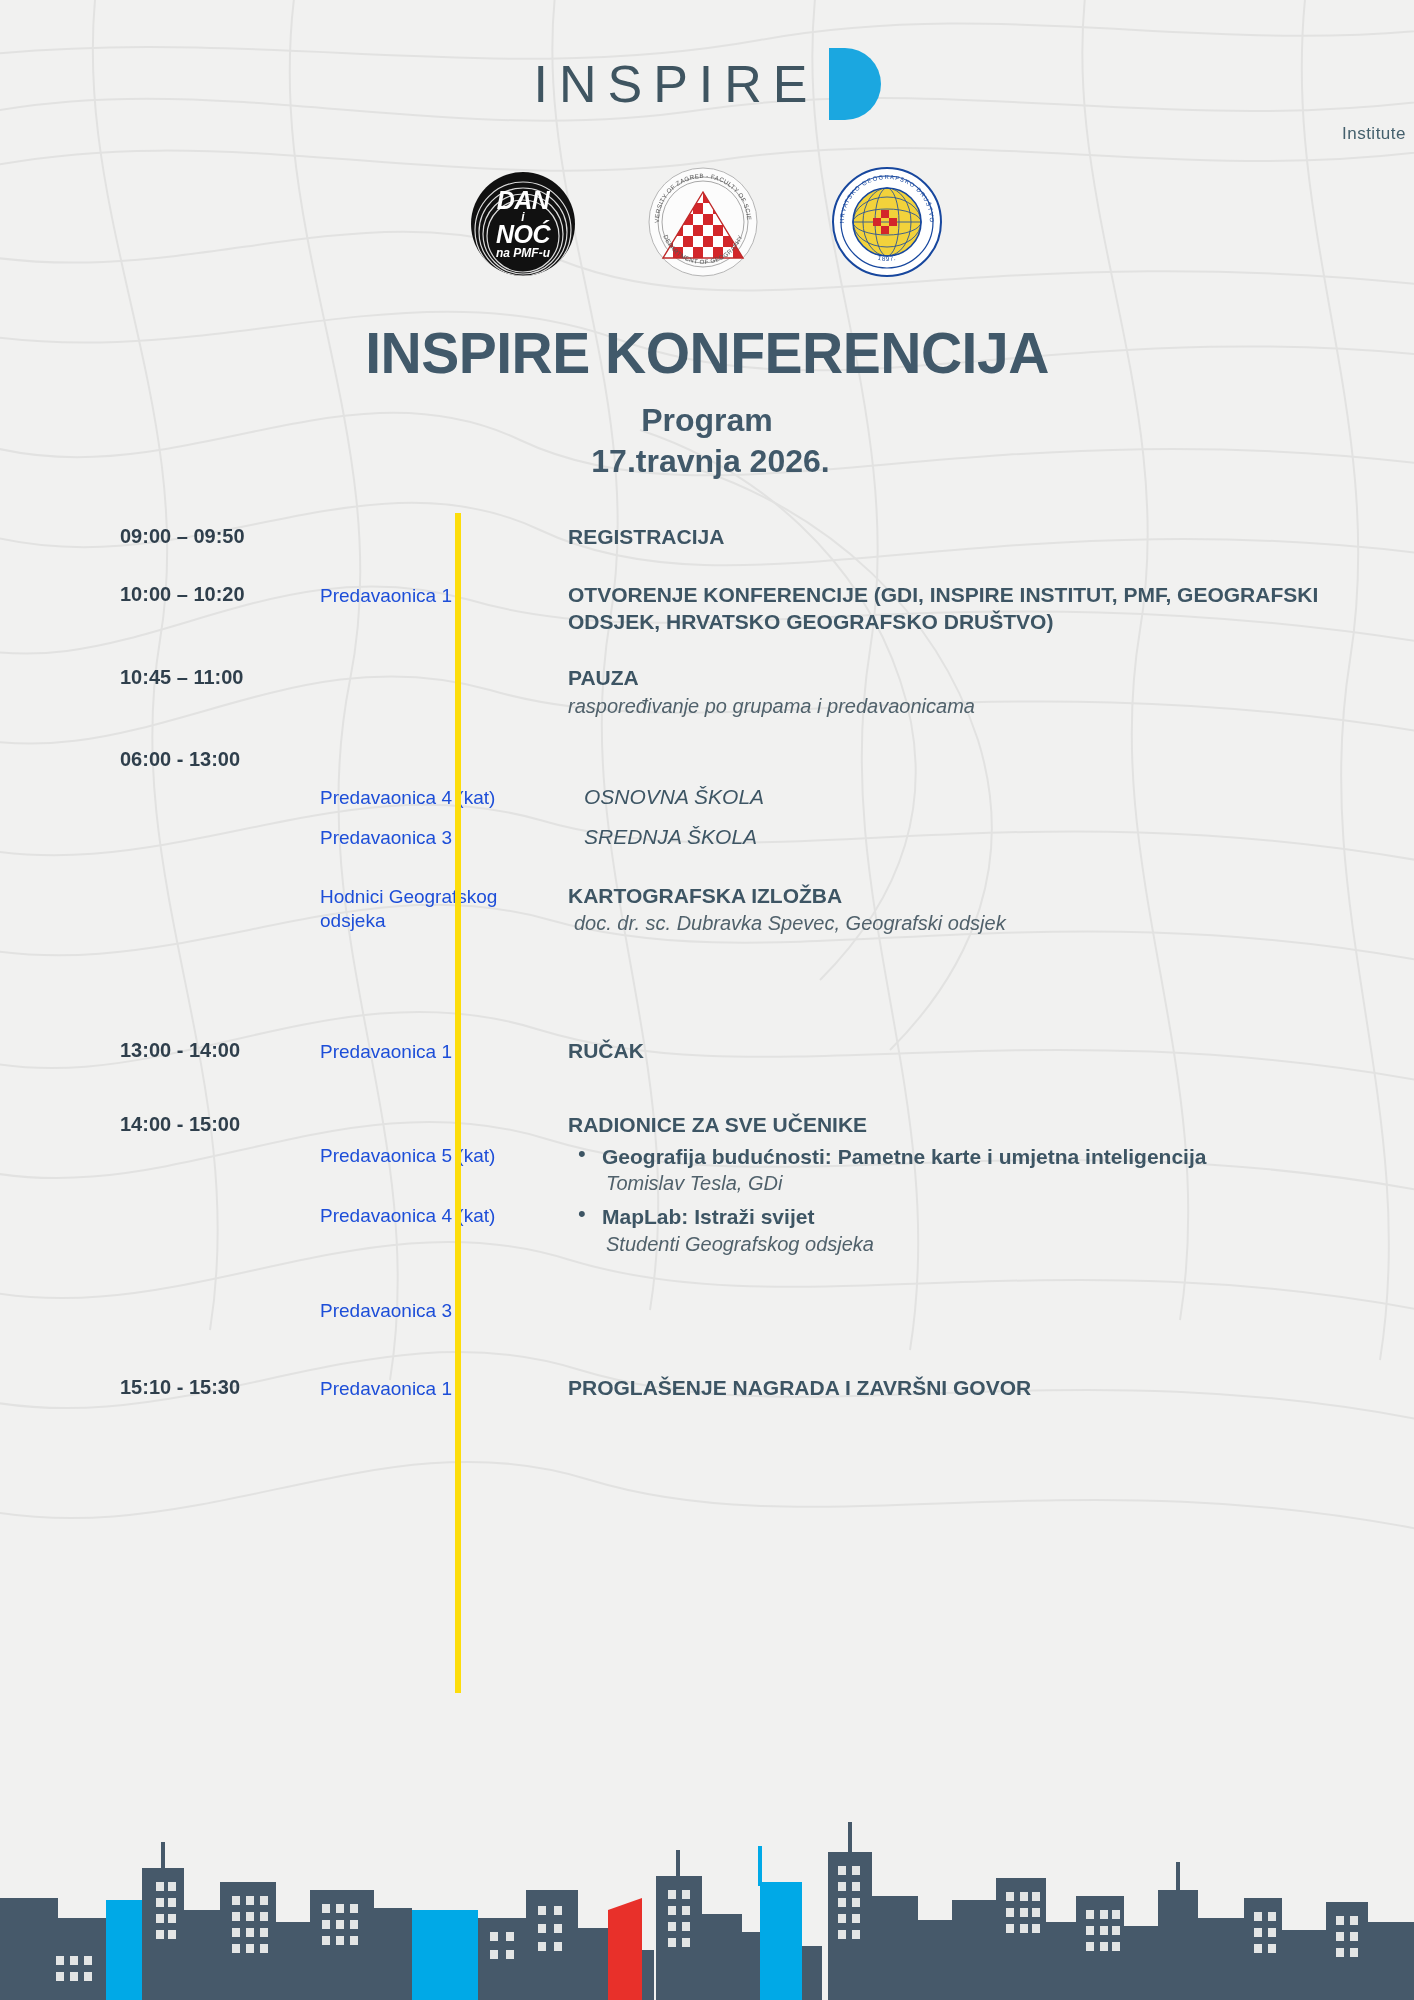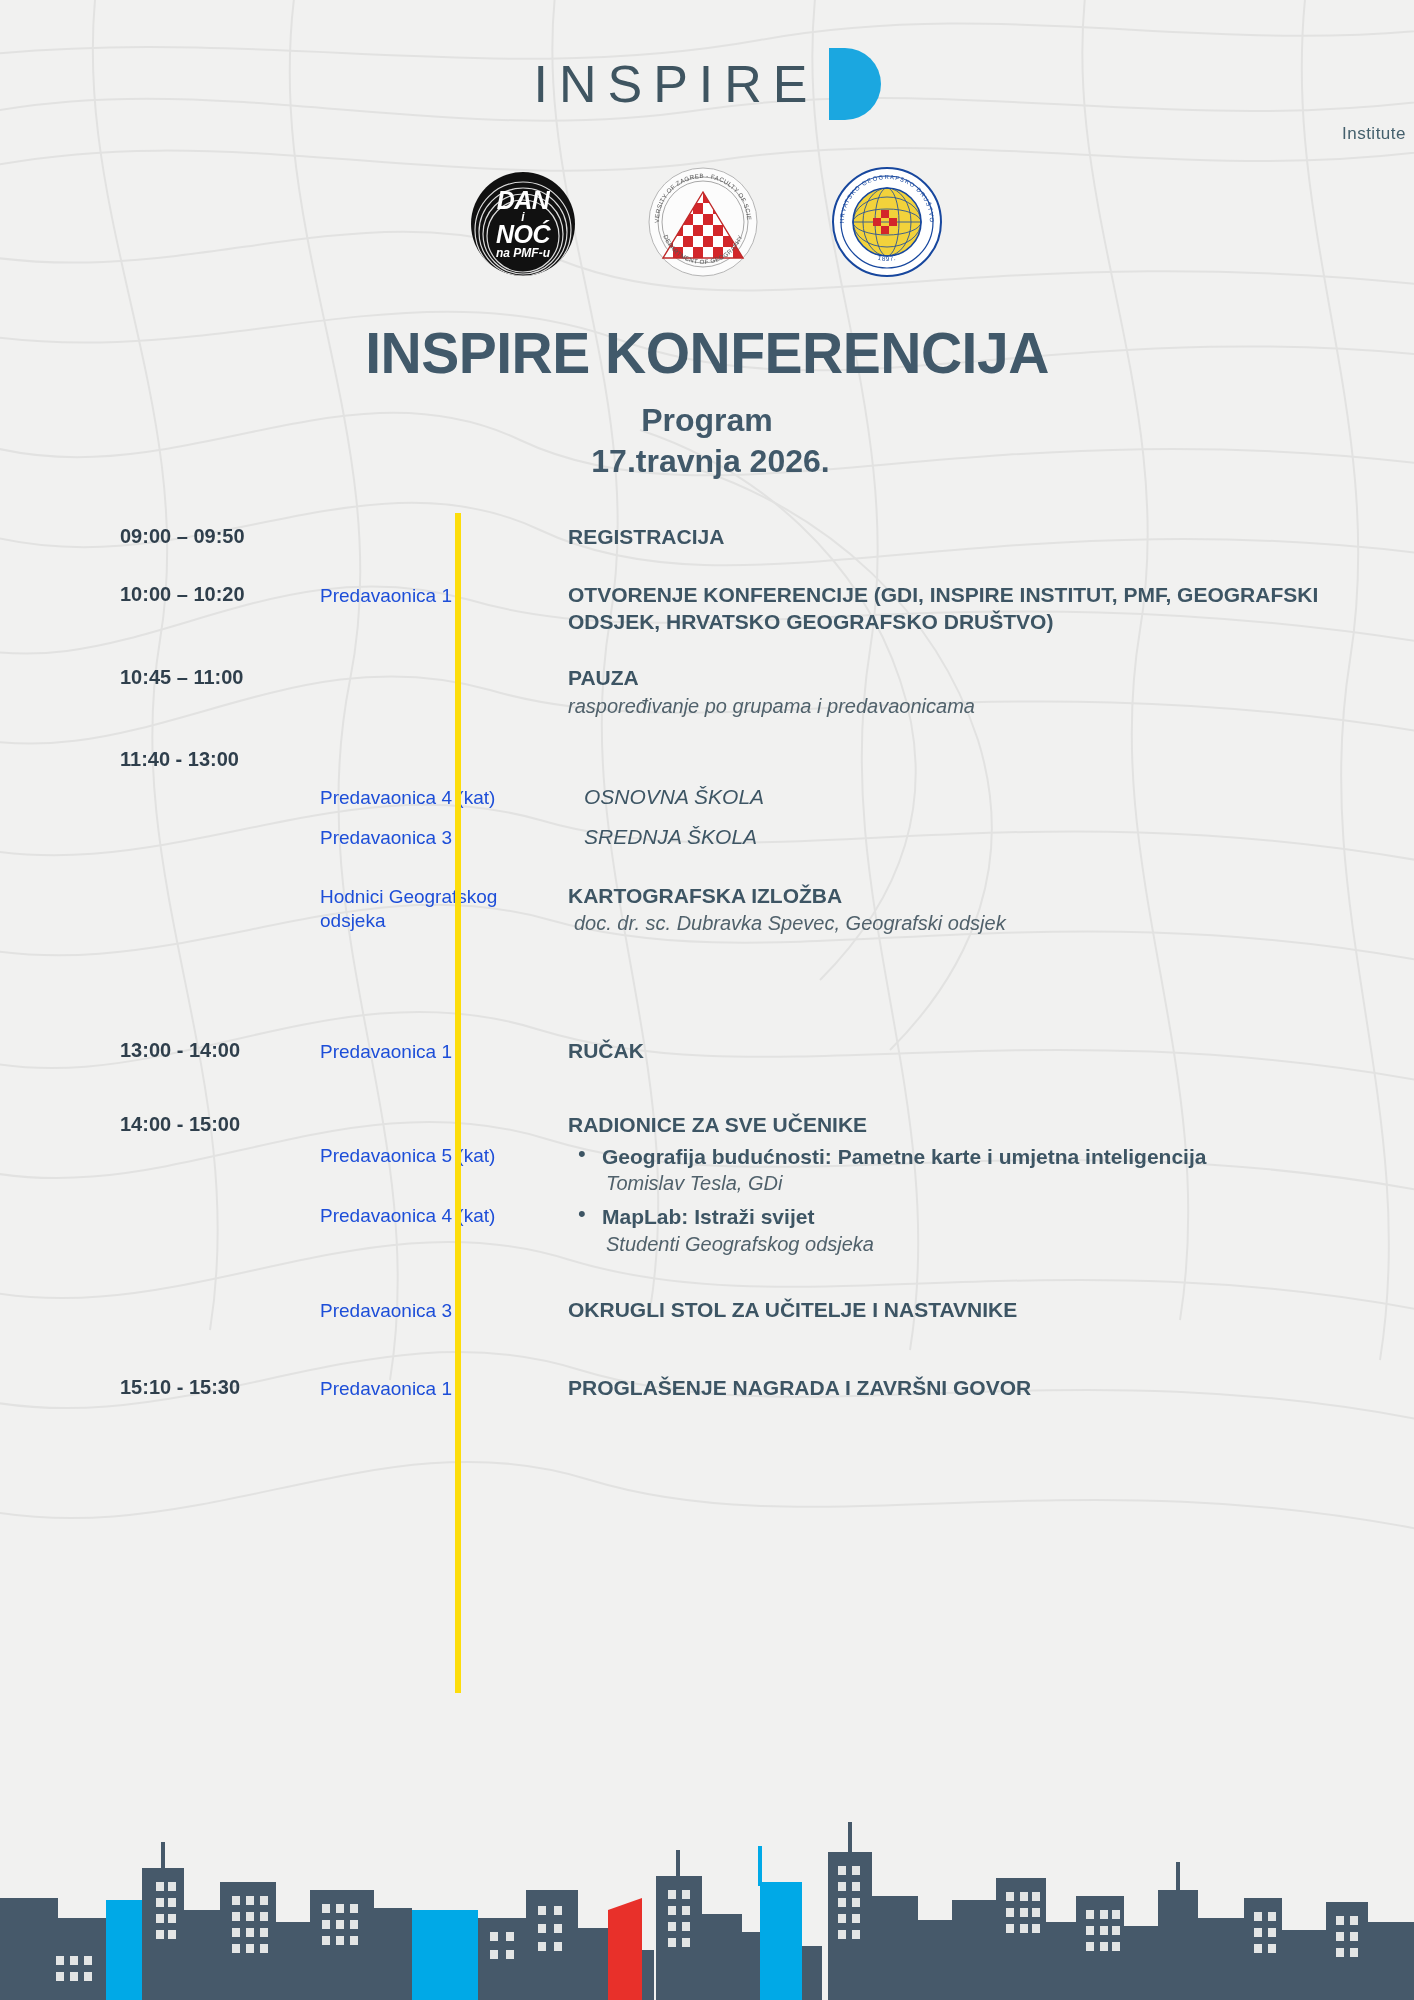--- a/index.html
+++ b/index.html
@@ -369,21 +369,21 @@
     <div class="row" style="margin-bottom:26px;">
       <div class="col-time">10:45 – 11:00</div>
       <div class="col-room"></div>
       <div class="col-desc">
         <div class="desc-main">PAUZA</div>
         <div class="desc-sub">raspoređivanje po grupama i predavaonicama</div>
       </div>
     </div>
 
     <div class="row" style="margin-bottom:12px;">
-      <div class="col-time">11:40 - 13:00</div>
+      <div class="col-time">06:00 - 13:00</div>
       <div class="col-room"></div>
     </div>
 
     <div class="row" style="margin-bottom:12px;">
       <div class="col-time"></div>
       <div class="col-room">Predavaonica 4 (kat)</div>
       <div class="col-desc">
         <div class="desc-italic-cap">OSNOVNA ŠKOLA</div>
       </div>
     </div>
@@ -443,23 +443,20 @@
             <div class="bullet-title">MapLab: Istraži svijet</div>
             <div class="bullet-speaker">Studenti Geografskog odsjeka</div>
           </li>
         </ul>
       </div>
     </div>
 
     <div class="row" style="margin-bottom:50px;">
       <div class="col-time"></div>
       <div class="col-room">Predavaonica 3</div>
-      <div class="col-desc">
-        <div class="desc-main">OKRUGLI STOL ZA UČITELJE I NASTAVNIKE</div>
-      </div>
     </div>
 
     <div class="row">
       <div class="col-time">15:10 - 15:30</div>
       <div class="col-room">Predavaonica 1</div>
       <div class="col-desc">
         <div class="desc-main">PROGLAŠENJE NAGRADA I ZAVRŠNI GOVOR</div>
       </div>
     </div>
   </div>

